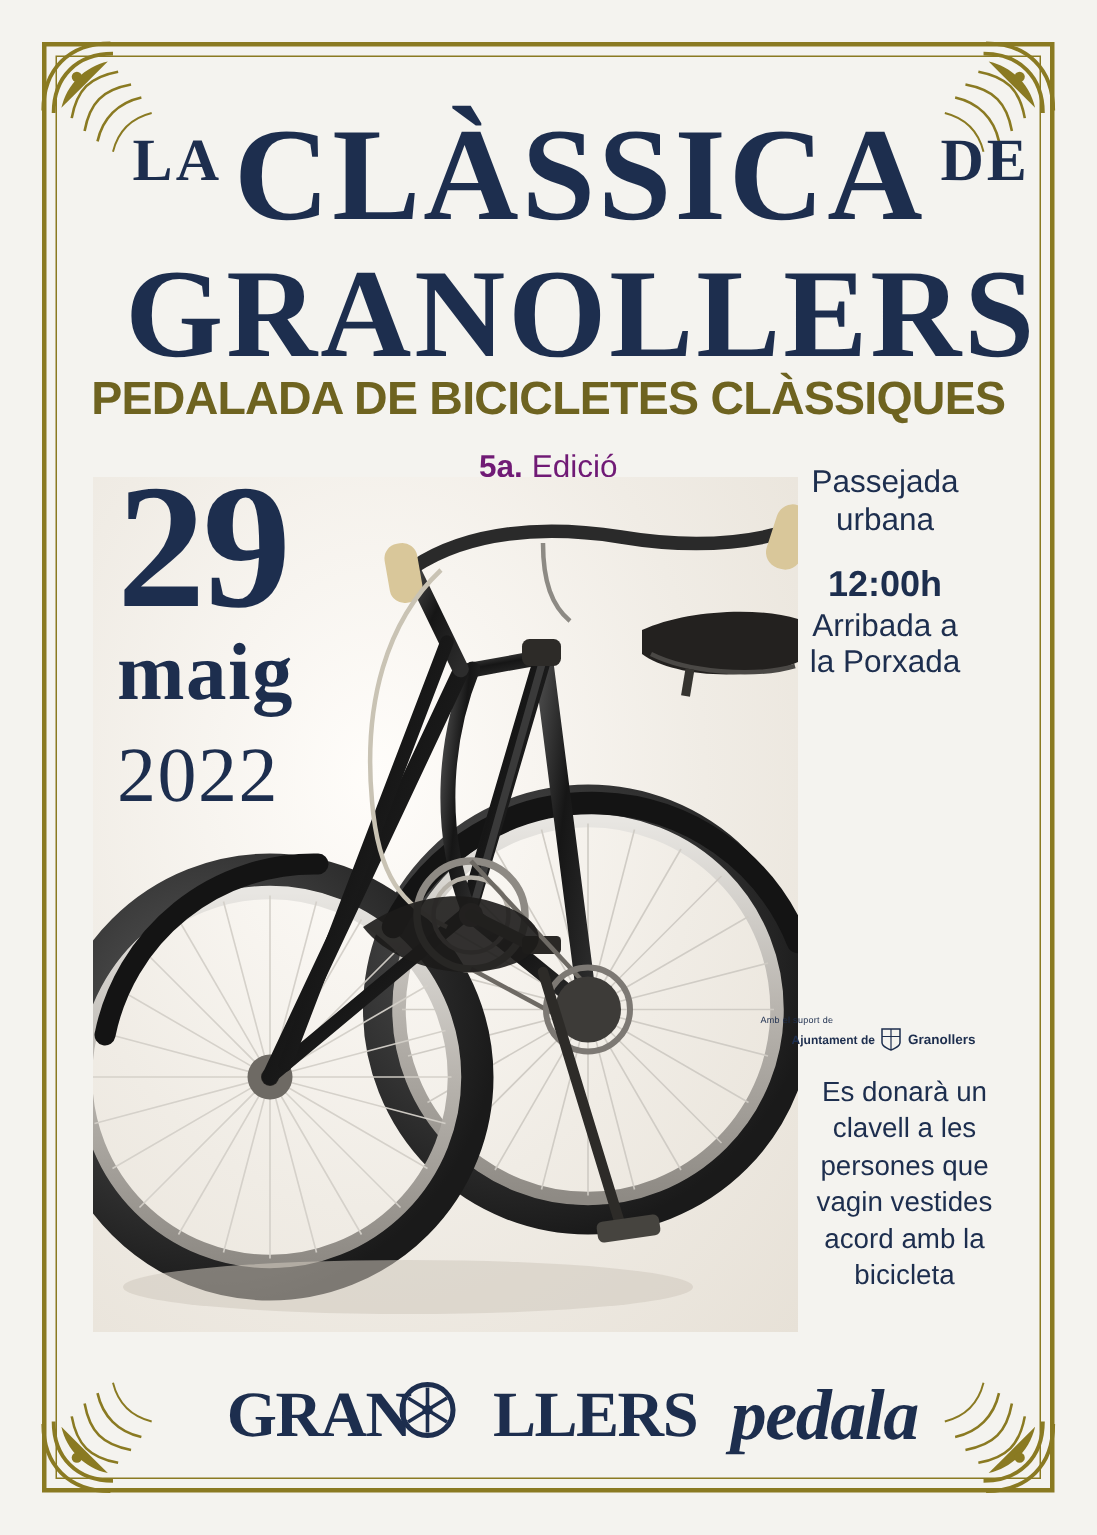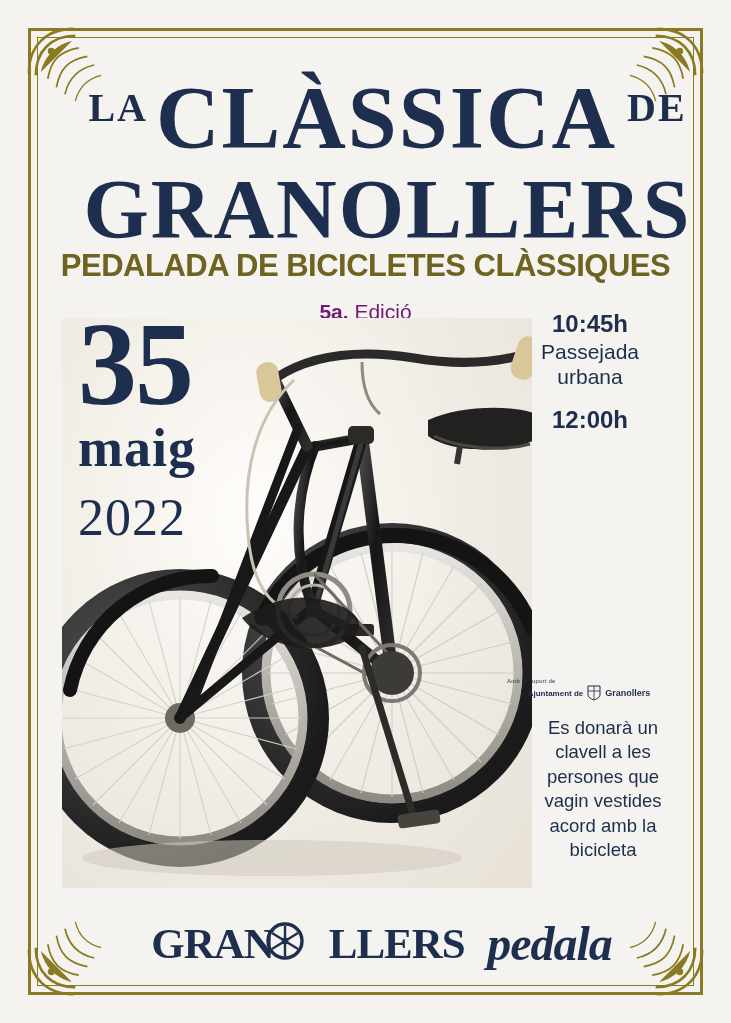--- a/index.html
+++ b/index.html
@@ -437,33 +437,34 @@
       <circle cx="330" cy="355" r="22" fill="#3d3b38"></circle>
 
       <line x1="300" y1="330" x2="352" y2="500" stroke="#2d2b28" stroke-width="7" stroke-linecap="round"></line>
       <rect x="336" y="494" width="42" height="14" rx="4" fill="#46443f" transform="rotate(-8 357 501)"></rect>
 
       <ellipse cx="210" cy="540" rx="190" ry="18" fill="#cfc9be" opacity="0.55"></ellipse>
     </svg>
   </div>
 
   <div class="date-block">
-    <div class="date-day">35</div>
+    <div class="date-day">29</div>
     <div class="date-month">maig</div>
     <div class="date-year">2022</div>
   </div>
 
   <div class="schedule">
     <div class="sched-item">
-      <div class="sched-time">10:45h</div>
       <div class="sched-desc" style="white-space:pre-line;">Passejada
 urbana</div>
     </div>
     <div class="sched-item">
       <div class="sched-time">12:00h</div>
+      <div class="sched-desc" style="white-space:pre-line;">Arribada a
+la Porxada</div>
     </div>
   </div>
 
   <div class="support">
     <div class="support-label">Amb el suport de</div>
     <div class="support-row">
       <span class="support-aj">Ajuntament de</span>
       <span class="support-shield">
         <svg width="14" height="16" viewBox="0 0 14 16">
           <path d="M1 1 h12 v9 c0 3 -6 5 -6 5 s-6 -2 -6 -5 z" fill="none" stroke="#1d2e4e" stroke-width="1"></path>

